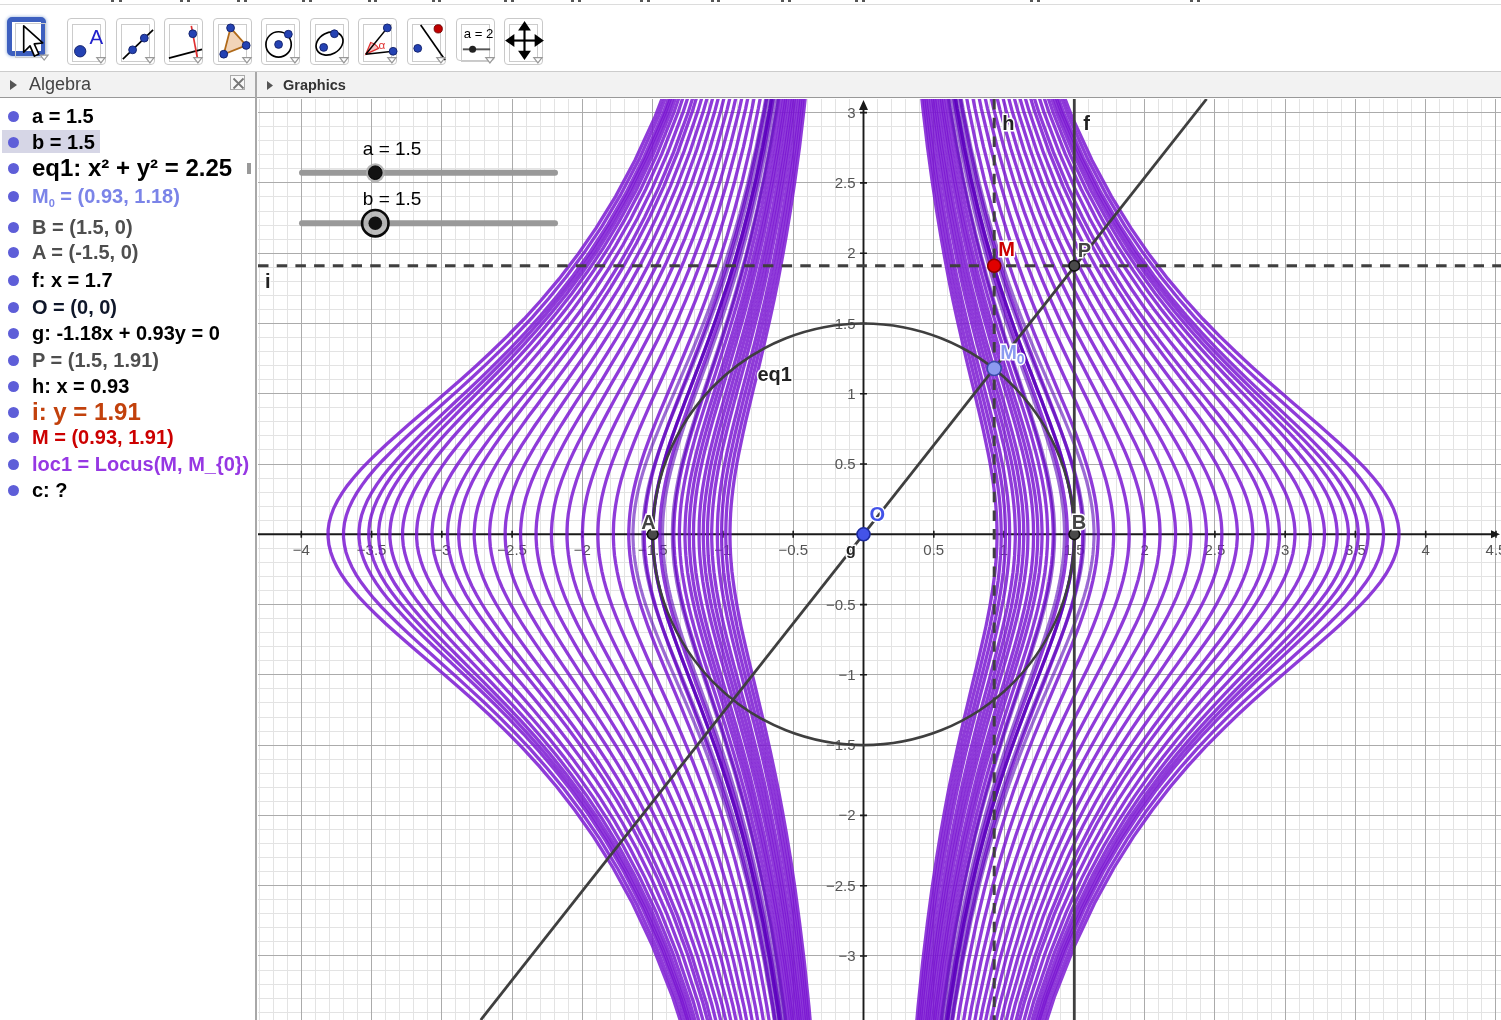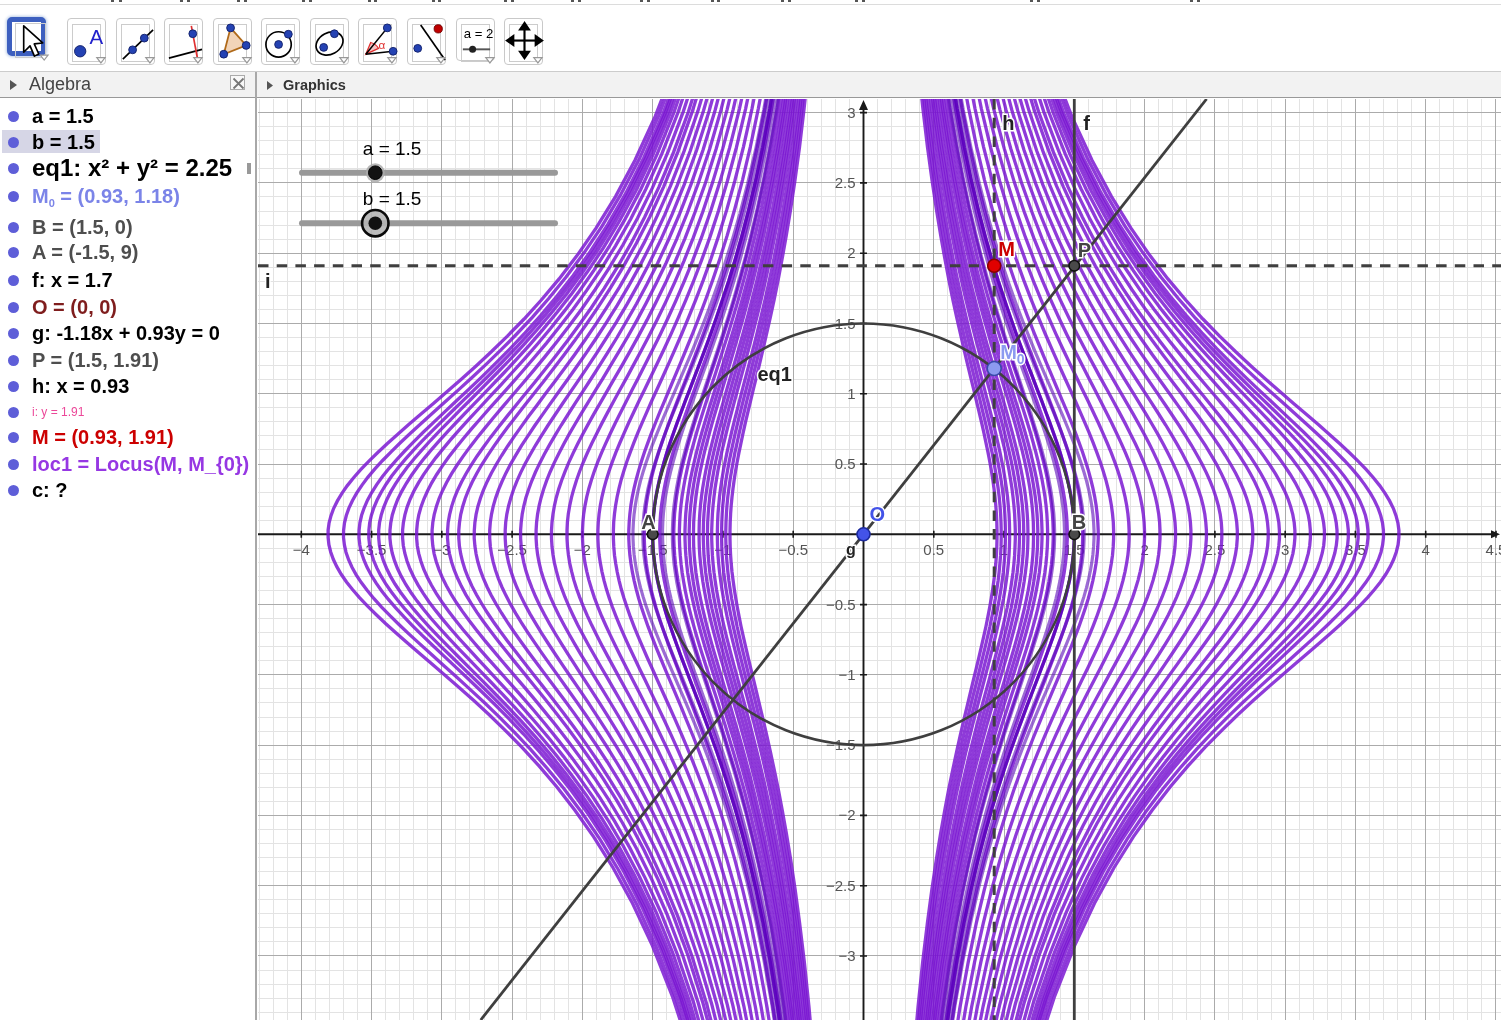--- a/index.html
+++ b/index.html
@@ -165,33 +165,33 @@
     <div style="position:absolute;left:2px;top:31px;width:98px;height:23px;background:#d6d6e6;"></div>
     <div style="position:absolute;left:8px;top:37.5px;width:11px;height:11px;border-radius:50%;background:#5e5ed8;"></div>
     <div style="position:absolute;left:32px;top:31px;font-size:20px;font-weight:bold;color:#000;white-space:nowrap;line-height:24px;">b = 1.5</div>
     <div style="position:absolute;left:8px;top:63.5px;width:11px;height:11px;border-radius:50%;background:#5e5ed8;"></div>
     <div style="position:absolute;left:32px;top:57px;font-size:24px;font-weight:bold;color:#000;white-space:nowrap;line-height:24px;">eq1: x² + y² = 2.25</div>
     <div style="position:absolute;left:8px;top:91.5px;width:11px;height:11px;border-radius:50%;background:#5e5ed8;"></div>
     <div style="position:absolute;left:32px;top:85px;font-size:20px;font-weight:bold;color:#7b84e8;white-space:nowrap;line-height:24px;">M<sub>0</sub> = (0.93, 1.18)</div>
     <div style="position:absolute;left:8px;top:122.5px;width:11px;height:11px;border-radius:50%;background:#5e5ed8;"></div>
     <div style="position:absolute;left:32px;top:116px;font-size:20px;font-weight:bold;color:#4e4e4e;white-space:nowrap;line-height:24px;text-align:center;">B = (1.5, 0)</div>
     <div style="position:absolute;left:8px;top:147.5px;width:11px;height:11px;border-radius:50%;background:#5e5ed8;"></div>
-    <div style="position:absolute;left:32px;top:141px;font-size:20px;font-weight:bold;color:#4e4e4e;white-space:nowrap;line-height:24px;">A = (-1.5, 9)</div>
+    <div style="position:absolute;left:32px;top:141px;font-size:20px;font-weight:bold;color:#4e4e4e;white-space:nowrap;line-height:24px;">A = (-1.5, 0)</div>
     <div style="position:absolute;left:8px;top:175.5px;width:11px;height:11px;border-radius:50%;background:#5e5ed8;"></div>
     <div style="position:absolute;left:32px;top:169px;font-size:20px;font-weight:bold;color:#000;white-space:nowrap;line-height:24px;">f: x = 1.7</div>
     <div style="position:absolute;left:8px;top:202.5px;width:11px;height:11px;border-radius:50%;background:#5e5ed8;"></div>
-    <div style="position:absolute;left:32px;top:196px;font-size:20px;font-weight:bold;color:#7f1d1d;white-space:nowrap;line-height:24px;">O = (0, 0)</div>
+    <div style="position:absolute;left:32px;top:196px;font-size:20px;font-weight:bold;color:#0f172a;white-space:nowrap;line-height:24px;">O = (0, 0)</div>
     <div style="position:absolute;left:8px;top:228.5px;width:11px;height:11px;border-radius:50%;background:#5e5ed8;"></div>
     <div style="position:absolute;left:32px;top:222px;font-size:20px;font-weight:bold;color:#000;white-space:nowrap;line-height:24px;">g: -1.18x + 0.93y = 0</div>
     <div style="position:absolute;left:8px;top:255.5px;width:11px;height:11px;border-radius:50%;background:#5e5ed8;"></div>
     <div style="position:absolute;left:32px;top:249px;font-size:20px;font-weight:bold;color:#4e4e4e;white-space:nowrap;line-height:24px;">P = (1.5, 1.91)</div>
     <div style="position:absolute;left:8px;top:281.5px;width:11px;height:11px;border-radius:50%;background:#5e5ed8;"></div>
     <div style="position:absolute;left:32px;top:275px;font-size:20px;font-weight:bold;color:#000;white-space:nowrap;line-height:24px;">h: x = 0.93</div>
     <div style="position:absolute;left:8px;top:307.5px;width:11px;height:11px;border-radius:50%;background:#5e5ed8;"></div>
-    <div style="position:absolute;left:32px;top:301px;font-size:12px;font-weight:normal;color:#ec4899;white-space:nowrap;line-height:24px;">i: y = 1.91</div>
+    <div style="position:absolute;left:32px;top:301px;font-size:24px;font-weight:bold;color:#c2410c;white-space:nowrap;line-height:24px;">i: y = 1.91</div>
     <div style="position:absolute;left:8px;top:332.5px;width:11px;height:11px;border-radius:50%;background:#5e5ed8;"></div>
     <div style="position:absolute;left:32px;top:326px;font-size:20px;font-weight:bold;color:#cc0000;white-space:nowrap;line-height:24px;">M = (0.93, 1.91)</div>
     <div style="position:absolute;left:8px;top:359.5px;width:11px;height:11px;border-radius:50%;background:#5e5ed8;"></div>
     <div style="position:absolute;left:32px;top:353px;font-size:20px;font-weight:bold;color:#9637e3;white-space:nowrap;line-height:24px;">loc1 = Locus(M, M_{0})</div>
     <div style="position:absolute;left:8px;top:385.5px;width:11px;height:11px;border-radius:50%;background:#5e5ed8;"></div>
     <div style="position:absolute;left:32px;top:379px;font-size:20px;font-weight:bold;color:#000;white-space:nowrap;line-height:24px;">c: ?</div>
 <div style="position:absolute;left:247px;top:64px;width:4px;height:11px;background:#999;"></div>
 </div>
 <div style="position:absolute;left:255px;top:72px;width:2px;height:948px;background:#a8a8a8;"></div>
 

